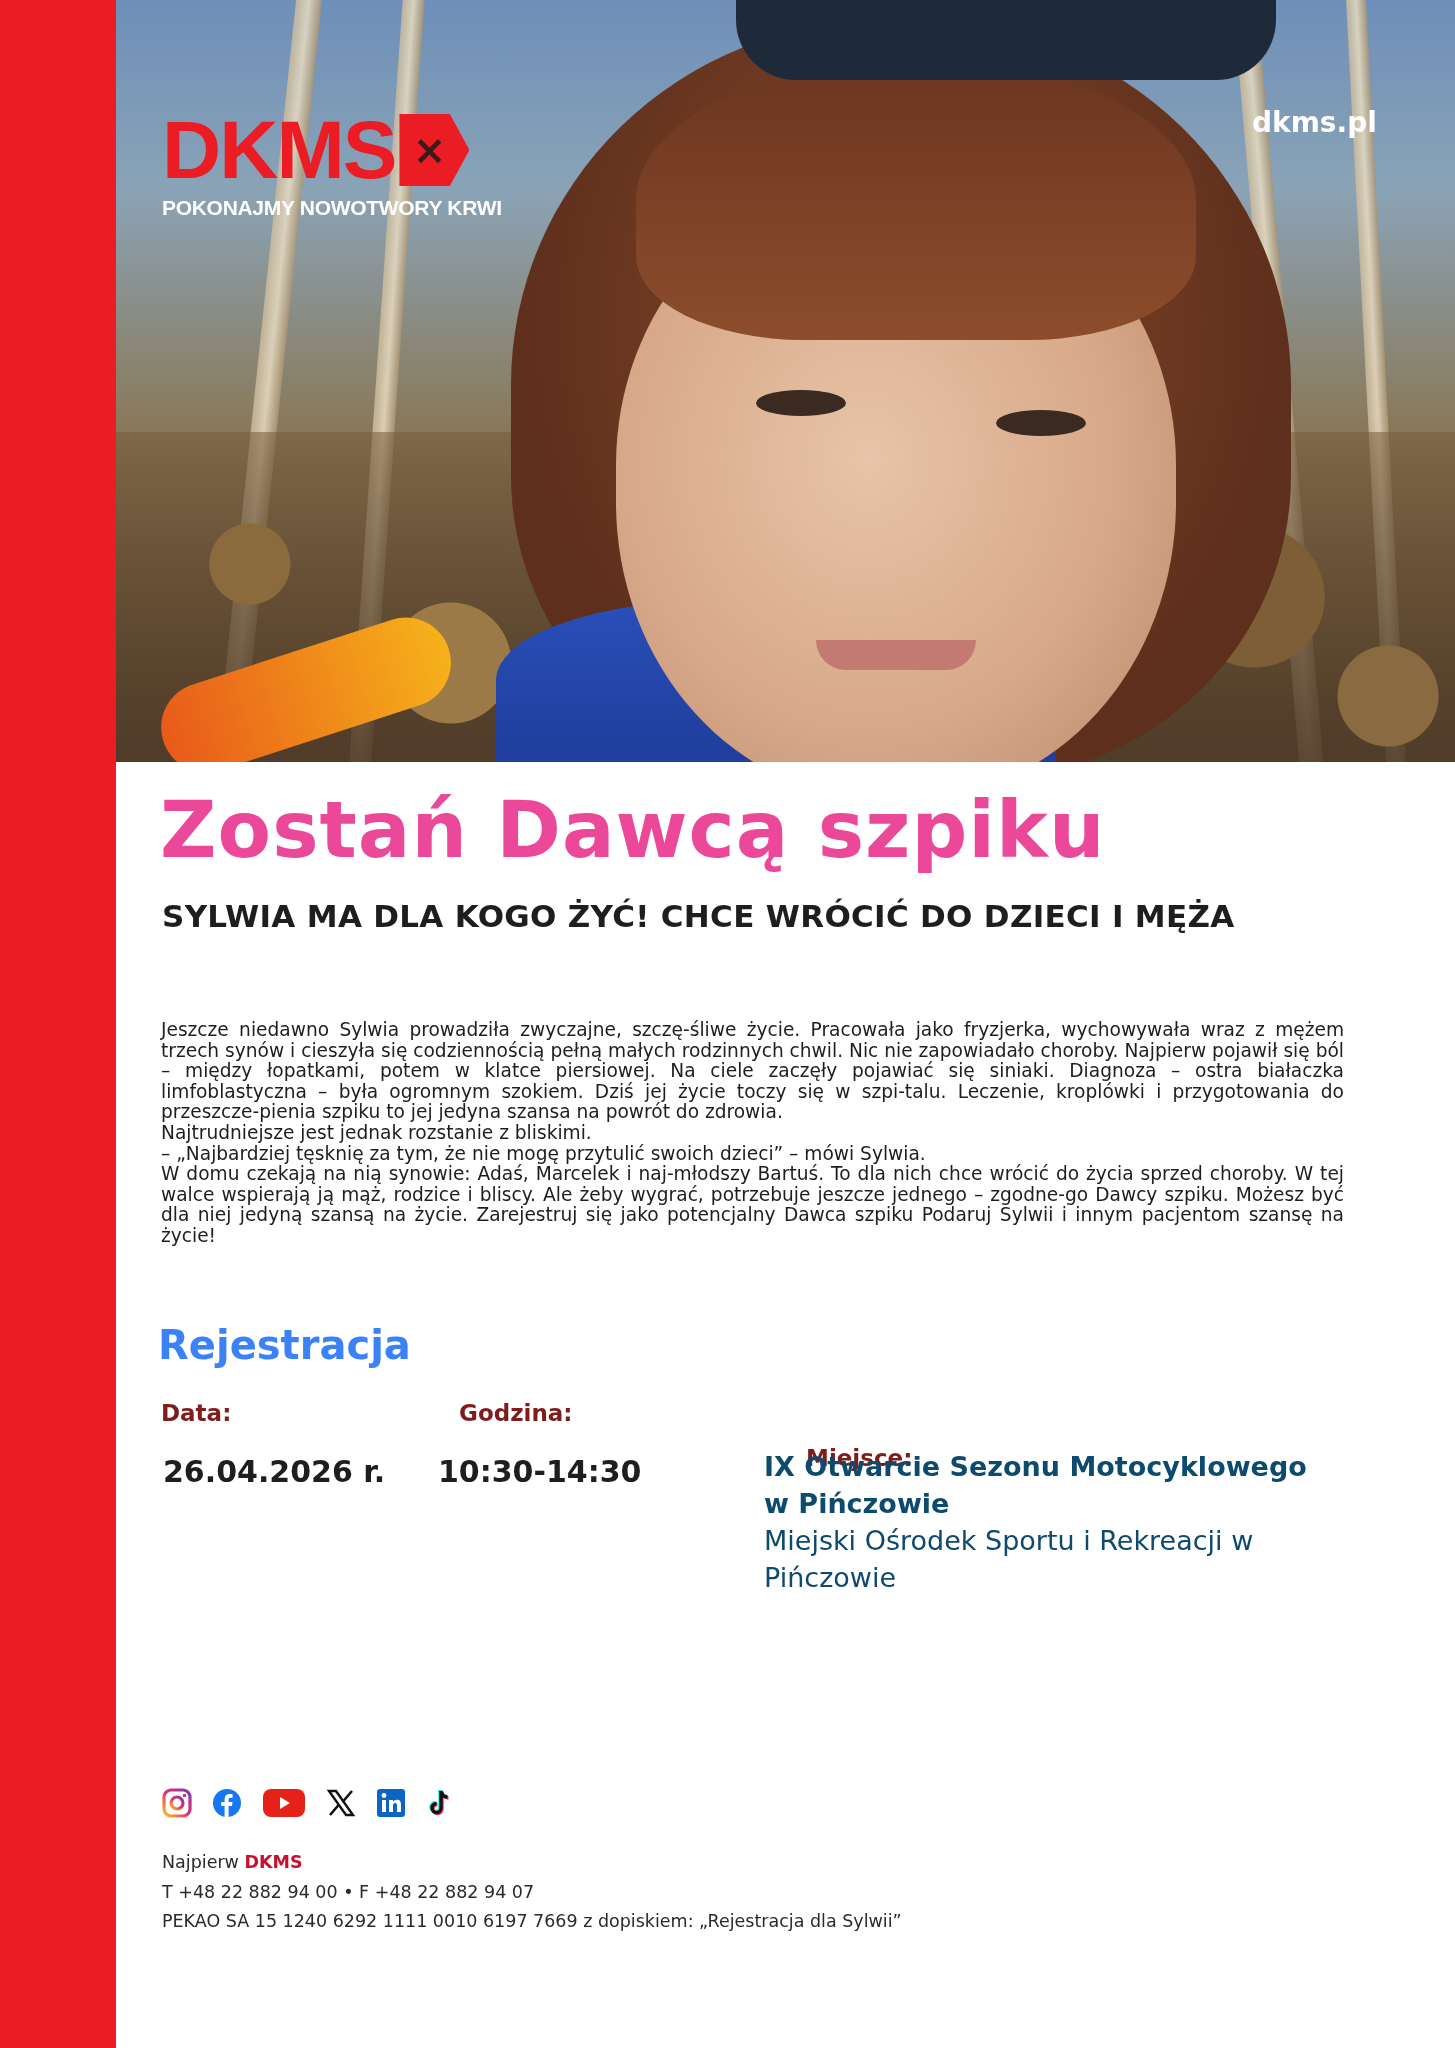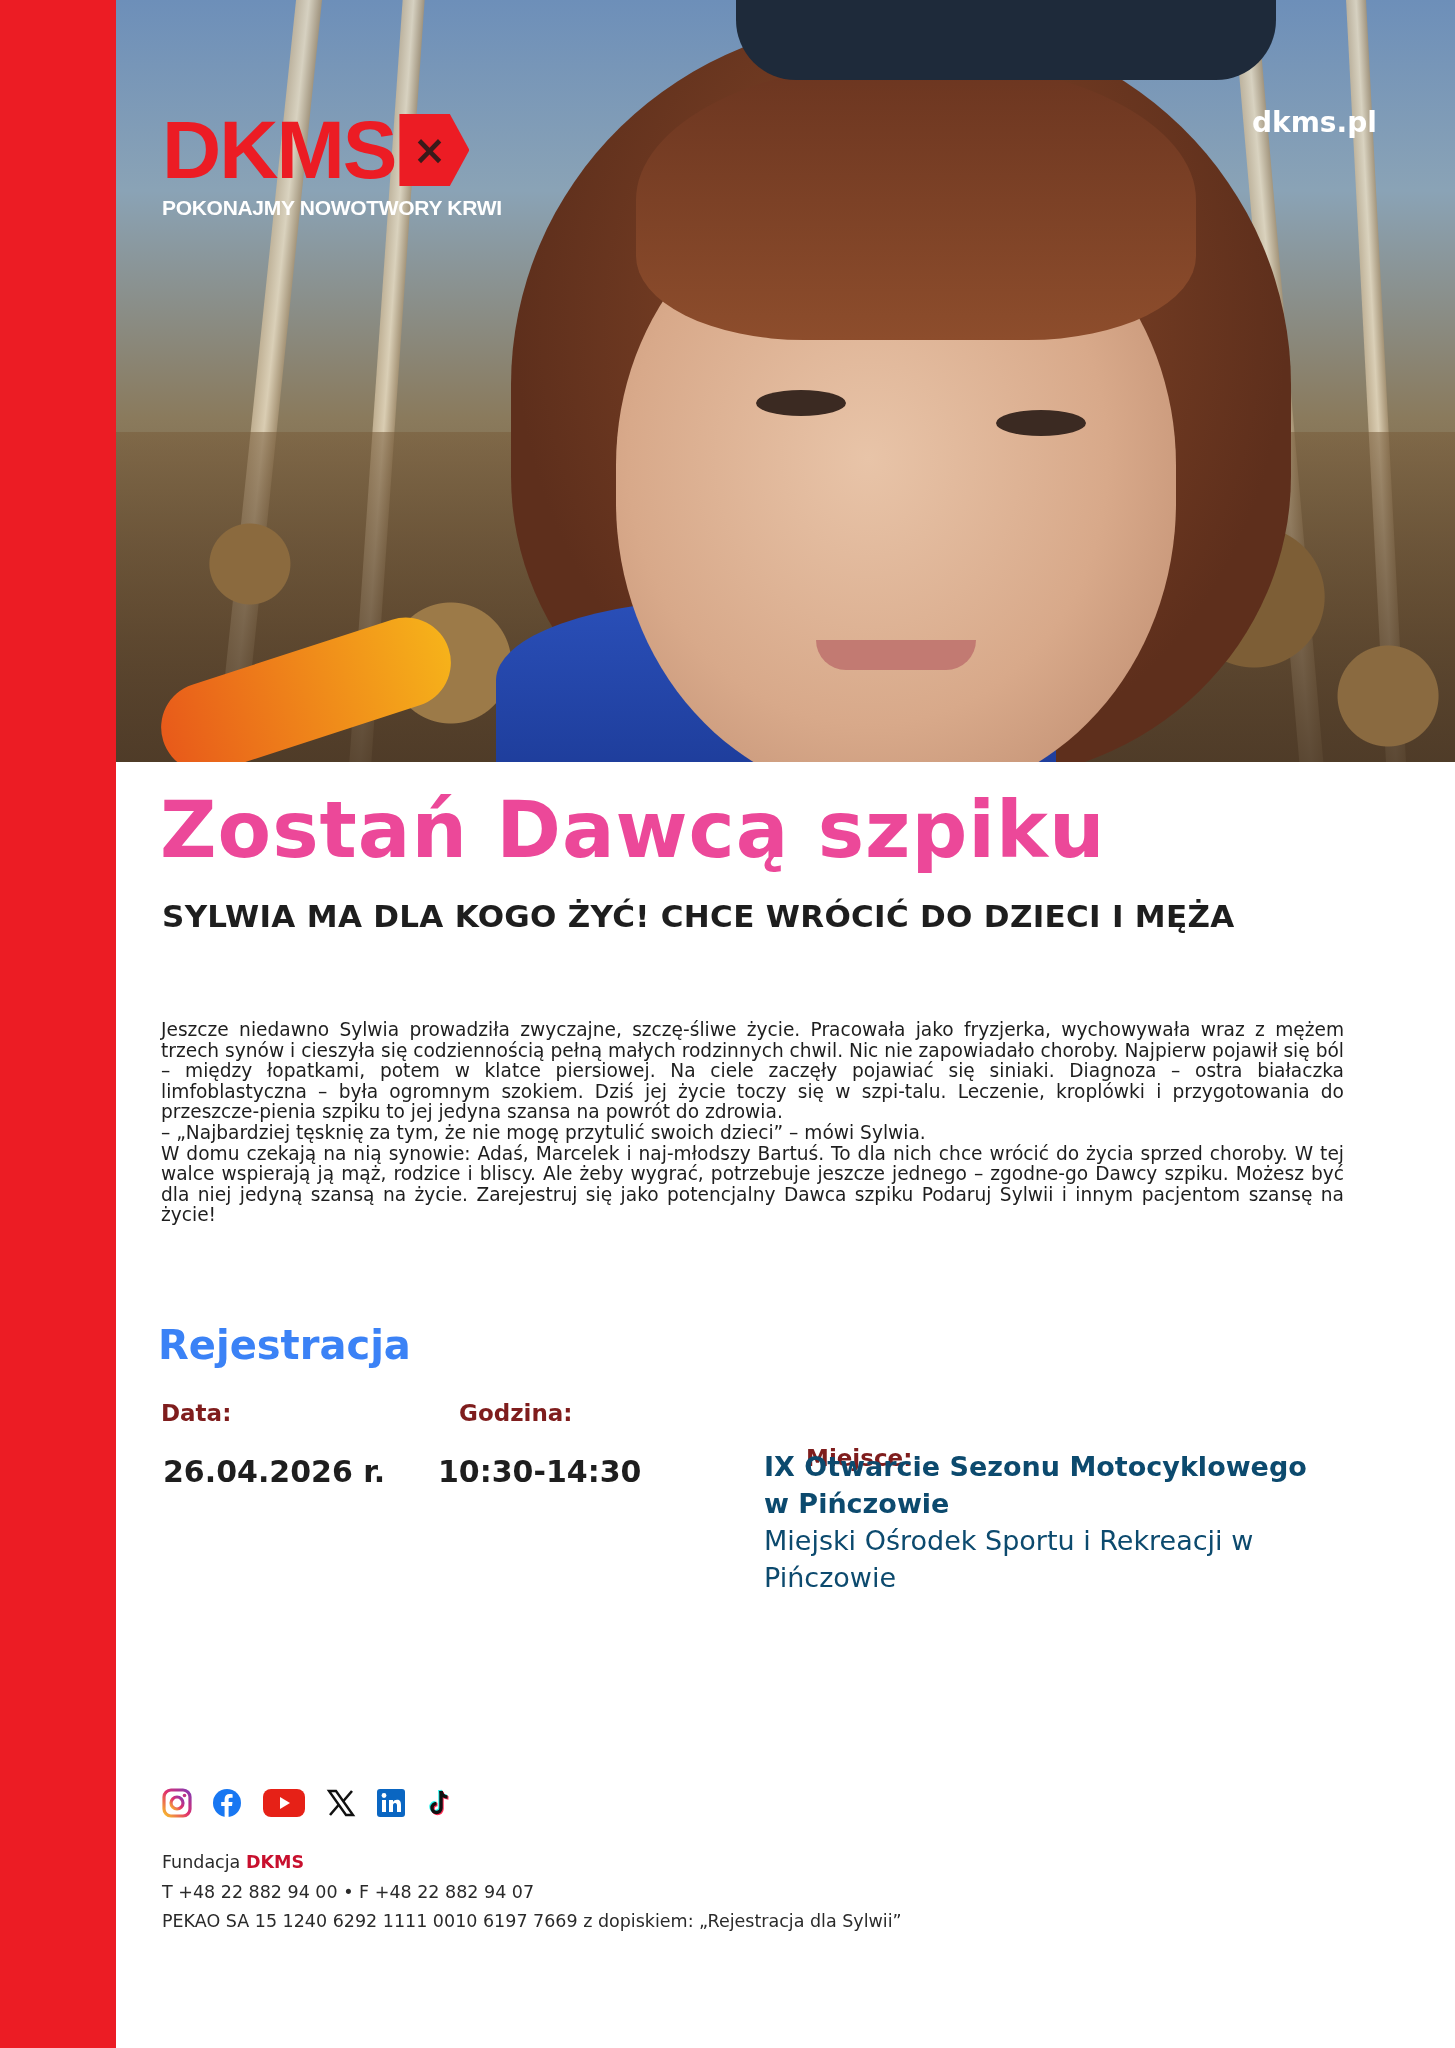--- a/index.html
+++ b/index.html
@@ -150,20 +150,21 @@
   <div class="logo-tag">POKONAJMY NOWOTWORY KRWI</div>
 </div>
 
 <div class="site-url">dkms.pl</div>
 
 <h1 class="title">Zostań Dawcą szpiku</h1>
 <h2 class="subtitle">SYLWIA MA DLA KOGO ŻYĆ! CHCE WRÓCIĆ DO DZIECI I MĘŻA</h2>
 
 <div class="body-text">
   <p>Jeszcze niedawno Sylwia prowadziła zwyczajne, szczę-śliwe życie. Pracowała jako fryzjerka, wychowywała wraz z mężem trzech synów i cieszyła się codziennością pełną małych rodzinnych chwil. Nic nie zapowiadało choroby. Najpierw pojawił się ból – między łopatkami, potem w klatce piersiowej. Na ciele zaczęły pojawiać się siniaki. Diagnoza – ostra białaczka limfoblastyczna – była ogromnym szokiem. Dziś jej życie toczy się w szpi-talu. Leczenie, kroplówki i przygotowania do przeszcze-pienia szpiku to jej jedyna szansa na powrót do zdrowia.</p>
+  <p class="left">Najtrudniejsze jest jednak rozstanie z bliskimi.</p>
   <p class="left">– „Najbardziej tęsknię za tym, że nie mogę przytulić swoich dzieci” – mówi Sylwia.</p>
   <p>W domu czekają na nią synowie: Adaś, Marcelek i naj-młodszy Bartuś. To dla nich chce wrócić do życia sprzed choroby. W tej walce wspierają ją mąż, rodzice i bliscy. Ale żeby wygrać, potrzebuje jeszcze jednego – zgodne-go Dawcy szpiku. Możesz być dla niej jedyną szansą na życie. Zarejestruj się jako potencjalny Dawca szpiku Podaruj Sylwii i innym pacjentom szansę na życie!</p>
 </div>
 
 <h3 class="reg-title">Rejestracja</h3>
 
 <div class="reg-label" style="left:161px;">Data:</div>
 <div class="reg-label" style="left:459px;">Godzina:</div>
 <div class="reg-label" style="left:806px;margin-top:45px;">Miejsce:</div>
 
@@ -224,16 +225,16 @@
       <path d="M15 3c.5 3.5 2.8 5.8 6.5 6" fill="none" stroke="#25f4ee" stroke-width="3.4" transform="translate(-1,-1)"></path>
       <path d="M15 3v17a4.5 4.5 0 1 1-4.5-4.5" fill="none" stroke="#fe2c55" stroke-width="3.4" transform="translate(1,1)"></path>
       <path d="M15 3c.5 3.5 2.8 5.8 6.5 6" fill="none" stroke="#fe2c55" stroke-width="3.4" transform="translate(1,1)"></path>
       <path d="M15 3v17a4.5 4.5 0 1 1-4.5-4.5" fill="none" stroke="#111" stroke-width="3.4"></path>
       <path d="M15 3c.5 3.5 2.8 5.8 6.5 6" fill="none" stroke="#111" stroke-width="3.4"></path>
     </svg>
   </span>
 </div>
 
 <div class="footer">
-  <div><span>Fundacja </span><span class="brand">DKMS</span></div>
+  <div><span>Najpierw </span><span class="brand">DKMS</span></div>
   <div>T +48 22 882 94 00 • F +48 22 882 94 07</div>
   <div>PEKAO SA 15 1240 6292 1111 0010 6197 7669 z dopiskiem: „Rejestracja dla Sylwii”</div>
 </div>
 
 </body></html>

